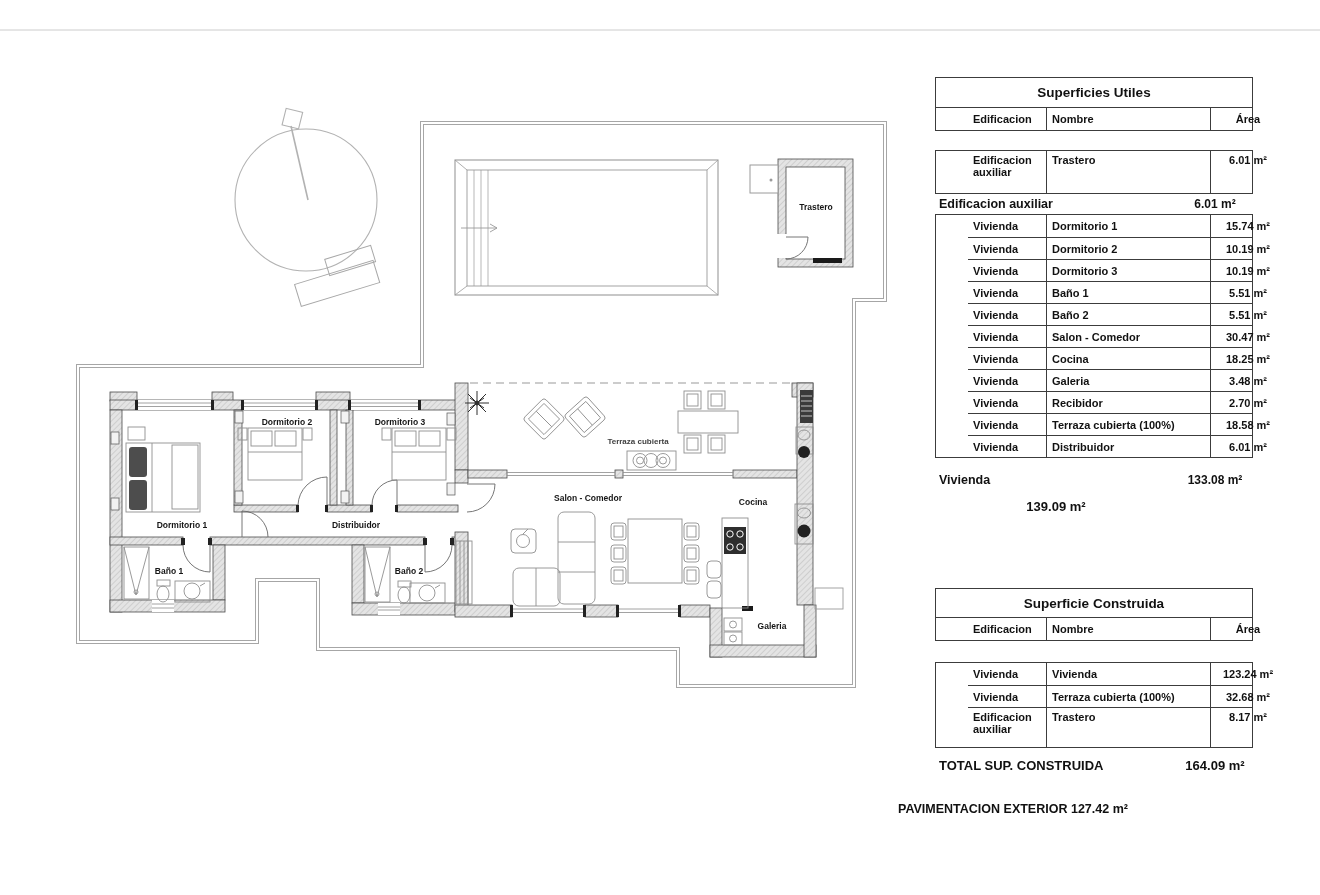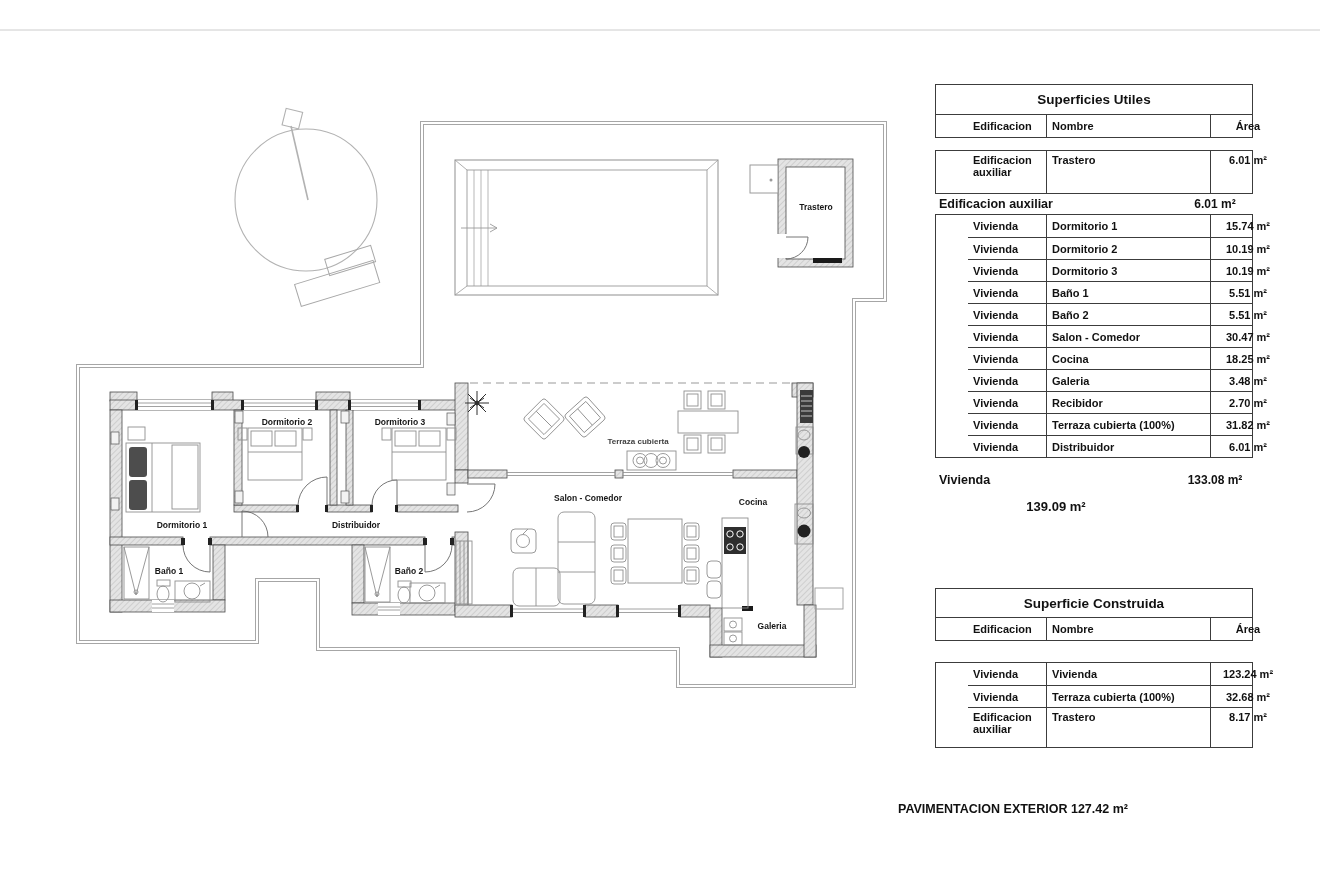--- a/index.html
+++ b/index.html
@@ -374,21 +374,21 @@
   <text class="rlabel" x="169" y="574">Baño 1</text>
   <text class="rlabel" x="409" y="574">Baño 2</text>
   <text class="rlabel" x="588" y="501">Salon - Comedor</text>
   <text class="rlabel" x="753" y="505">Cocina</text>
   <text class="rlabel" x="772" y="629">Galeria</text>
   <text class="rlabel-light" x="638" y="444">Terraza cubierta</text>
   <text class="rlabel" x="816" y="210">Trastero</text>
 </svg>
 
 
-<div class="tblock bordered" style="left:935px;top:84px;width:318px;">
+<div class="tblock bordered" style="left:935px;top:77px;width:318px;">
   <div class="t-title" style="height:30px;">Superficies Utiles</div>
   <div class="hdr-row" style="height:22px;">
     <div class="cell">Edificacion</div>
     <div class="cell c2">Nombre</div>
     <div class="cell c3">Área</div>
   </div>
 </div>
 
 <div class="tblock bordered top-align" style="left:935px;top:150px;width:318px;">
   <div class="d-row" style="height:42px;">
@@ -445,21 +445,21 @@
     <div class="cell c3">3.48 m²</div>
   </div>
   <div class="d-row" style="height:22px;">
     <div class="cell">Vivienda</div>
     <div class="cell c2">Recibidor</div>
     <div class="cell c3">2.70 m²</div>
   </div>
   <div class="d-row" style="height:22px;">
     <div class="cell">Vivienda</div>
     <div class="cell c2">Terraza cubierta (100%)</div>
-    <div class="cell c3">31.82 m²</div>
+    <div class="cell c3">18.58 m²</div>
   </div>
   <div class="d-row" style="height:22px;">
     <div class="cell">Vivienda</div>
     <div class="cell c2">Distribuidor</div>
     <div class="cell c3">6.01 m²</div>
   </div>
 </div>
 
 <div class="tblock sub-row" style="left:935px;top:468px;width:318px;height:24px;">
   <div class="lbl">Vivienda</div>
@@ -490,16 +490,20 @@
     <div class="cell c2">Terraza cubierta (100%)</div>
     <div class="cell c3">32.68 m²</div>
   </div>
   <div class="d-row top-align" style="height:40px;">
     <div class="cell" style="align-items:flex-start;padding-top:3px;line-height:1.12;">Edificacion auxiliar</div>
     <div class="cell c2" style="align-items:flex-start;padding-top:3px;">Trastero</div>
     <div class="cell c3" style="align-items:flex-start;padding-top:3px;">8.17 m²</div>
   </div>
 </div>
 
+<div class="tblock sub-row total-row" style="left:935px;top:752px;width:318px;height:26px;">
+  <div class="lbl">TOTAL SUP. CONSTRUIDA</div>
+  <div class="val">164.09 m²</div>
+</div>
 
 <div class="pav" style="left:898px;top:802px;">PAVIMENTACION EXTERIOR 127.42 m²</div>
 
 </div>
 
 </body></html>

